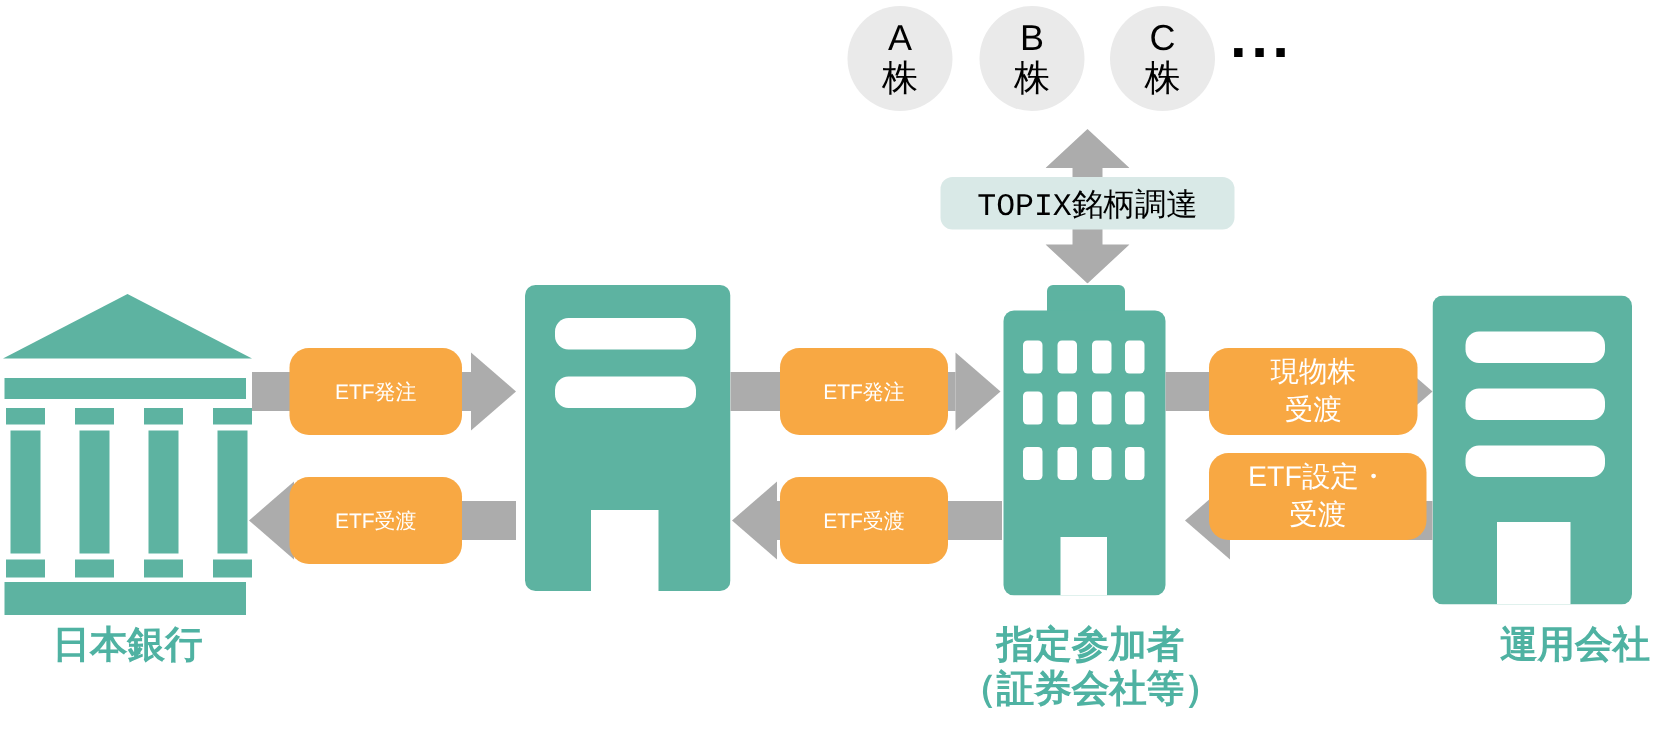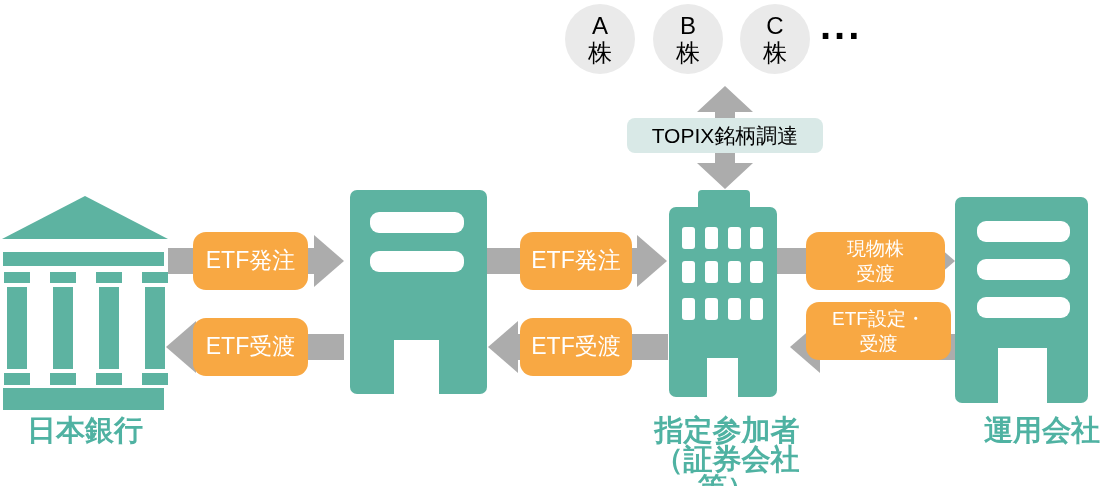--- a/index.html
+++ b/index.html
@@ -17,41 +17,41 @@
   .stocks-ellipsis{
     position:absolute;left:820px;top:-10px;width:70px;height:70px;
     display:flex;align-items:center;font-size:40px;font-weight:bold;
     letter-spacing:3px;color:var(--text_black);
   }
   
   .v-arrow{position:absolute;left:697px;top:86px;}
   .topix-box{
     position:absolute;left:627px;top:118px;width:196px;height:35px;
     background:var(--topix_box_bg);border-radius:8px;display:flex;
-    align-items:center;justify-content:center;font-size:21px;color:var(--text_black);
+    align-items:center;justify-content:center;font-size:21px;color:var(--text_black);font-family:Liberation Mono, monospace;
   }
   
   .shaft{position:absolute;height:26px;background:var(--arrow_gray);}
   .head-right{position:absolute;width:0;height:0;
     border-top:26px solid transparent;border-bottom:26px solid transparent;
     border-left:30px solid var(--arrow_gray);}
   .head-left{position:absolute;width:0;height:0;
     border-top:26px solid transparent;border-bottom:26px solid transparent;
     border-right:30px solid var(--arrow_gray);}
   
   .flow-label{
     position:absolute;height:58px;background:var(--flow_orange);border-radius:13px;
     color:var(--flow_text);display:flex;align-items:center;justify-content:center;
-    text-align:center;font-size:23px;line-height:1.2;white-space:pre-line;
+    text-align:center;font-size:14px;line-height:1.2;white-space:pre-line;
   }
   .flow-label.two-line{font-size:19px;line-height:25px;}
   
   .building{position:absolute;color:var(--building_teal);}
   .entity-label{
-    position:absolute;color:var(--label_teal);font-weight:bold;font-size:29px;
+    position:absolute;color:var(--label_teal);font-weight:bold;font-size:25px;
     text-align:center;line-height:29px;white-space:pre-line;
   }
 </style>
 </head>
 <body>
 
 <div class="canvas">
 
   <div class="stock-circle" style="left:565px;">
     <span>A</span>

